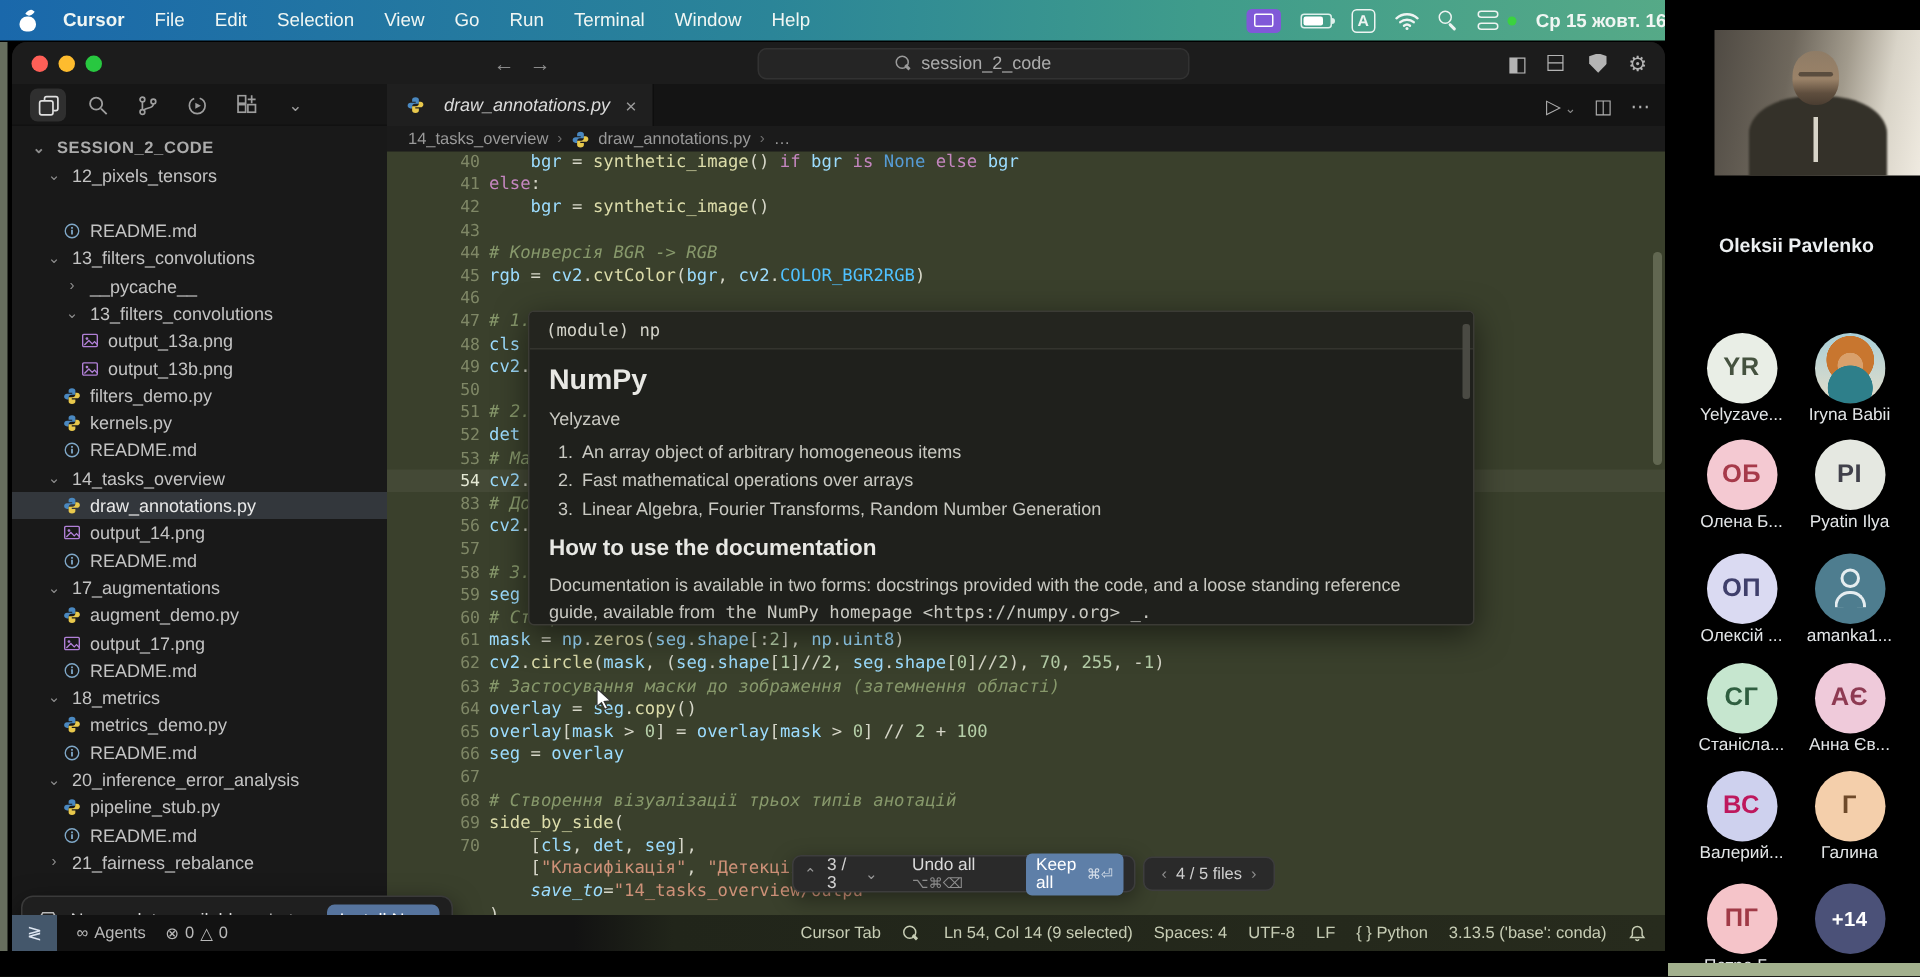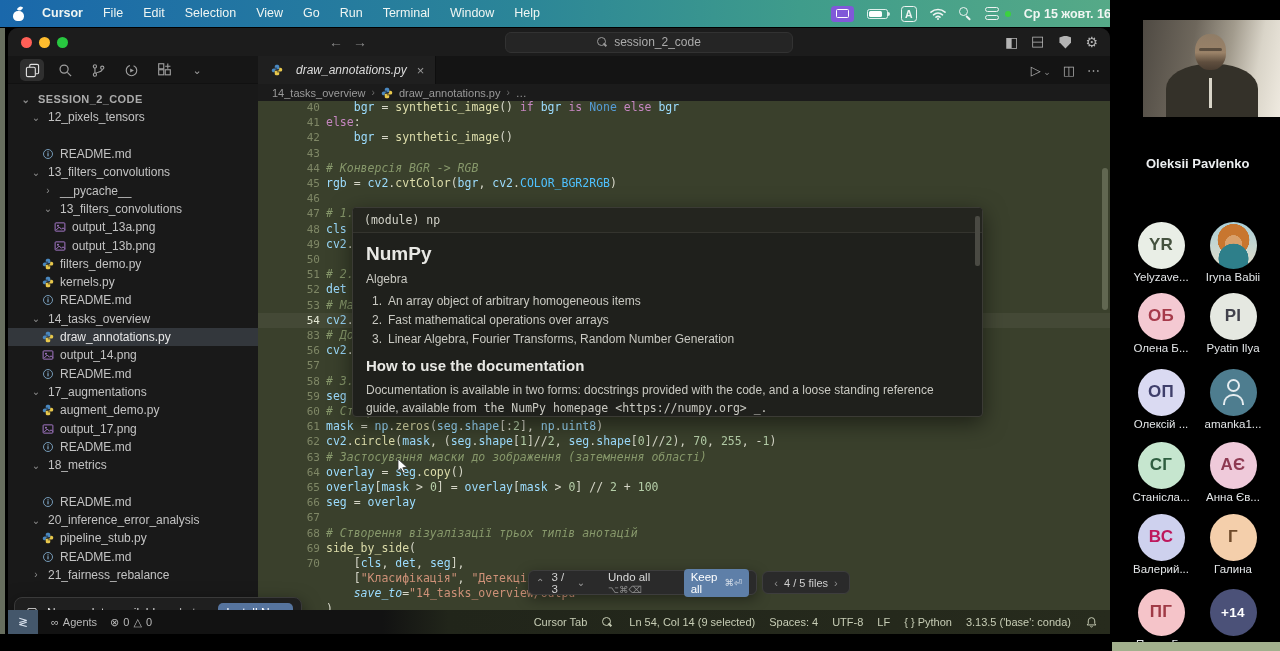--- a/index.html
+++ b/index.html
@@ -430,20 +430,29 @@
               <circle cx="8" cy="8" r="6" fill="none" stroke="#7fa8c8" stroke-width="1.2"></circle>
               <rect x="7.2" y="6.9" width="1.6" height="4.2" fill="#7fa8c8"></rect>
               <rect x="7.2" y="4.4" width="1.6" height="1.6" fill="#7fa8c8"></rect>
             </svg>
           </span>
           <span>README.md</span>
         </div>
         <div class="tree-row" style="top: 372px; padding-left: 20px;">
           <span class="tree-ic chev">⌄</span>
           <span>18_metrics</span>
+        </div>
+        <div class="tree-row" style="top: 390.3px; padding-left: 32px;">
+          <span class="tree-ic">
+            <svg width="12" height="12" viewBox="0 0 16 16">
+              <path d="M8 1C6 1 5 1.9 5 3.1V5h3.2v.9H3.6C2.1 5.9 1 7 1 8.5S2.1 11 3.6 11H5V9.4C5 8 6.1 6.9 7.5 6.9H11V3.1C11 1.9 10 1 8 1z" fill="#4a88c0"></path>
+              <path d="M8 15c2 0 3-.9 3-2.1V11H7.8v-.9h4.6c1.5 0 2.6-1.1 2.6-2.6S13.9 5 12.4 5H11v1.6C11 8 9.9 9.1 8.5 9.1H5v3.8C5 14.1 6 15 8 15z" fill="#e8c84c"></path>
+            </svg>
+          </span>
+          <span>metrics_demo.py</span>
         </div>
         <div class="tree-row" style="top: 408.6px; padding-left: 32px;">
           <span class="tree-ic">
             <svg width="12" height="12" viewBox="0 0 16 16">
               <circle cx="8" cy="8" r="6" fill="none" stroke="#7fa8c8" stroke-width="1.2"></circle>
               <rect x="7.2" y="6.9" width="1.6" height="4.2" fill="#7fa8c8"></rect>
               <rect x="7.2" y="4.4" width="1.6" height="1.6" fill="#7fa8c8"></rect>
             </svg>
           </span>
           <span>README.md</span>
@@ -538,21 +547,21 @@
           <div class="code-row" style="top: 485.4px;"><span class="num"></span><span class="src"><span class="tk-i">    save_to</span><span class="tk-p">=</span><span class="tk-s">"14_tasks_overview/outpu</span></span></div>
           <div class="code-row" style="top: 500.6px;"><span class="num"></span><span class="src"><span class="tk-p">)</span></span></div>
         </div>
       <div id="scroll-thumb"></div>
     </div>
 
     <div id="tooltip">
       <div class="sig">(module) np</div>
       <div class="body">
         <div class="h1">NumPy</div>
-        <div class="provides">Algebra</div>
+        <div class="provides">Yelyzave</div>
         <div id="tt-list">
             <div class="tt-li"><span class="no">1.</span><span>An array object of arbitrary homogeneous items</span></div>
             <div class="tt-li"><span class="no">2.</span><span>Fast mathematical operations over arrays</span></div>
             <div class="tt-li"><span class="no">3.</span><span>Linear Algebra, Fourier Transforms, Random Number Generation</span></div>
           </div>
         <div class="h2">How to use the documentation</div>
         <div class="para"><span>Documentation is available in two forms: docstrings provided with the code, and a loose standing reference guide, available from</span><span class="mono"> the NumPy homepage &lt;https://numpy.org&gt; _.</span></div>
 
       </div>
       <div id="tt-thumb"></div>

